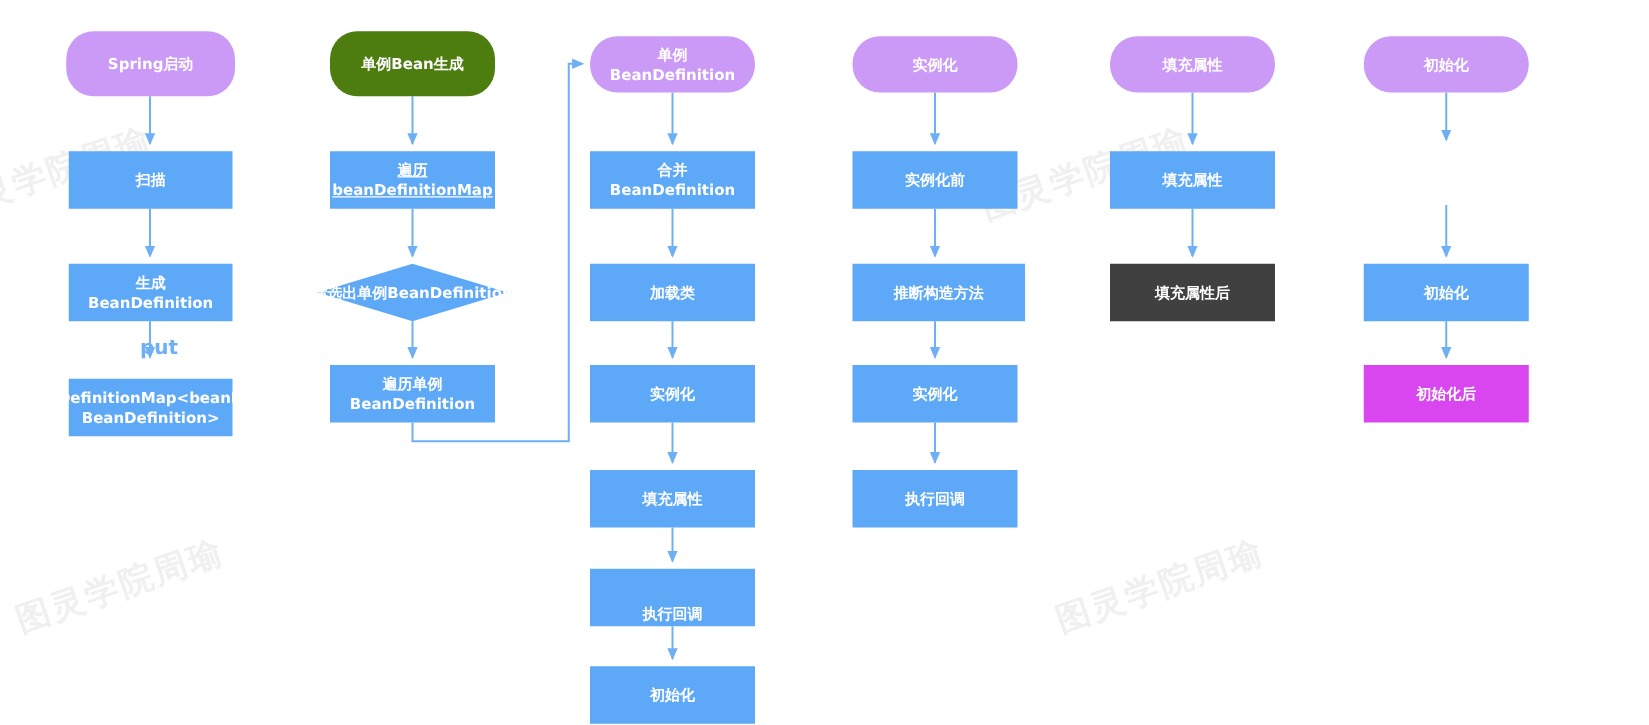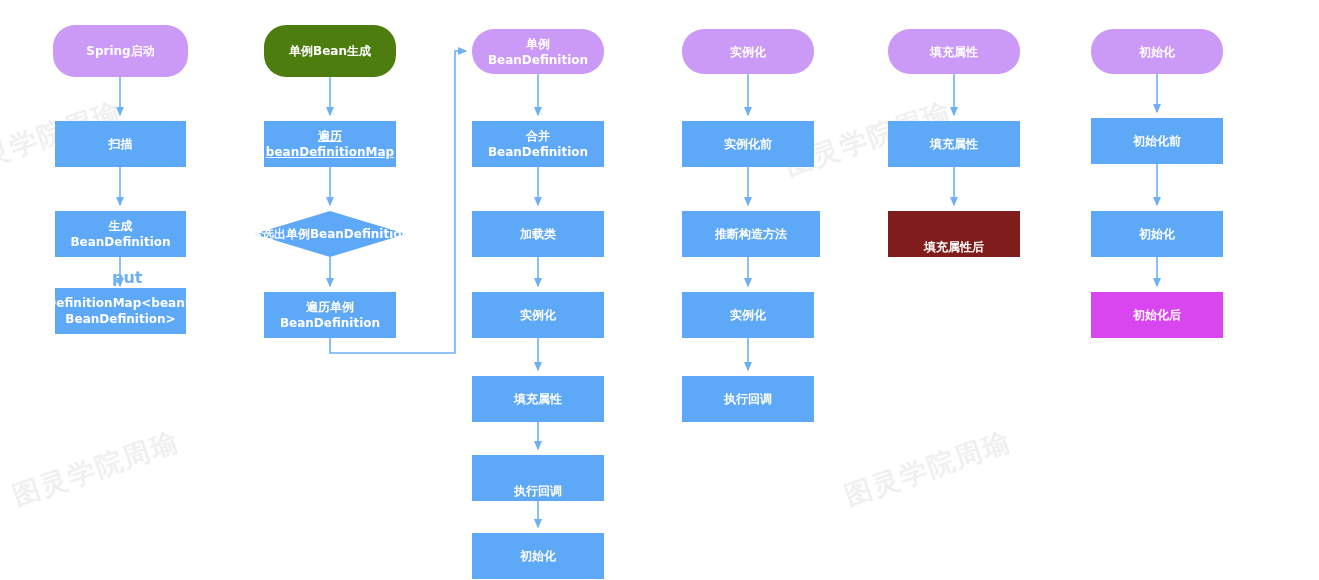--- a/index.html
+++ b/index.html
@@ -140,21 +140,21 @@
   <div id="node-layer">
       <div class="node terminal" style="left: 53px; top: 25px; width: 135px; height: 52px; background: rgb(203, 153, 246);">
         <span>Spring启动</span>
       </div>
       <div class="node process" style="left: 55px; top: 121px; width: 131px; height: 46px; background: rgb(94, 168, 248);">
         <span>扫描</span>
       </div>
       <div class="node process" style="left: 55px; top: 211px; width: 131px; height: 46px; background: rgb(94, 168, 248);">
         <span>生成BeanDefinition</span>
       </div>
-      <div class="node process" style="left: 55px; top: 288px; width: 131px; height: 46px; background: rgb(94, 168, 248);">
+      <div class="node process" style="left: 55px; top: 303px; width: 131px; height: 46px; background: rgb(94, 168, 248);">
         <span>beanDefinitionMap&lt;beanName, BeanDefinition&gt;</span>
       </div>
       <div class="node terminal" style="left: 264px; top: 25px; width: 132px; height: 52px; background: #4d7c0f;">
         <span>单例Bean生成</span>
       </div>
       <div class="node process" style="left: 264px; top: 121px; width: 132px; height: 46px; background: rgb(94, 168, 248); text-decoration: underline;">
         <span>遍历beanDefinitionMap</span>
       </div>
       <div class="node decision" style="left: 254px; top: 211px; width: 152px; height: 46px;">
         <div class="diamond-shape" style="background: rgb(94, 168, 248);"></div>
@@ -198,29 +198,26 @@
       </div>
       <div class="node process" style="left: 682px; top: 376px; width: 132px; height: 46px; background: rgb(94, 168, 248);">
         <span>执行回调</span>
       </div>
       <div class="node terminal" style="left: 888px; top: 29px; width: 132px; height: 45px; background: rgb(203, 153, 246);">
         <span>填充属性</span>
       </div>
       <div class="node process" style="left: 888px; top: 121px; width: 132px; height: 46px; background: rgb(94, 168, 248);">
         <span>填充属性</span>
       </div>
-      <div class="node process" style="left: 888px; top: 211px; width: 132px; height: 46px; background: #7f1d1d; align-items: flex-end;">
+      <div class="node process" style="left: 888px; top: 211px; width: 132px; height: 46px; background: #404040;">
         <span>填充属性后</span>
       </div>
       <div class="node terminal" style="left: 1091px; top: 29px; width: 132px; height: 45px; background: rgb(203, 153, 246);">
         <span>初始化</span>
       </div>
-      <div class="node process" style="left: 1091px; top: 118px; width: 132px; height: 46px; background: rgb(94, 168, 248);">
-        <span>初始化前</span>
-      </div>
       <div class="node process" style="left: 1091px; top: 211px; width: 132px; height: 46px; background: rgb(94, 168, 248);">
         <span>初始化</span>
       </div>
       <div class="node process" style="left: 1091px; top: 292px; width: 132px; height: 46px; background: #d946ef;">
         <span>初始化后</span>
       </div>
     </div>
 
 <div class="edge-label" style="left: 112px; top: 268px; color: rgb(111, 176, 245);">put</div>
   </div>

